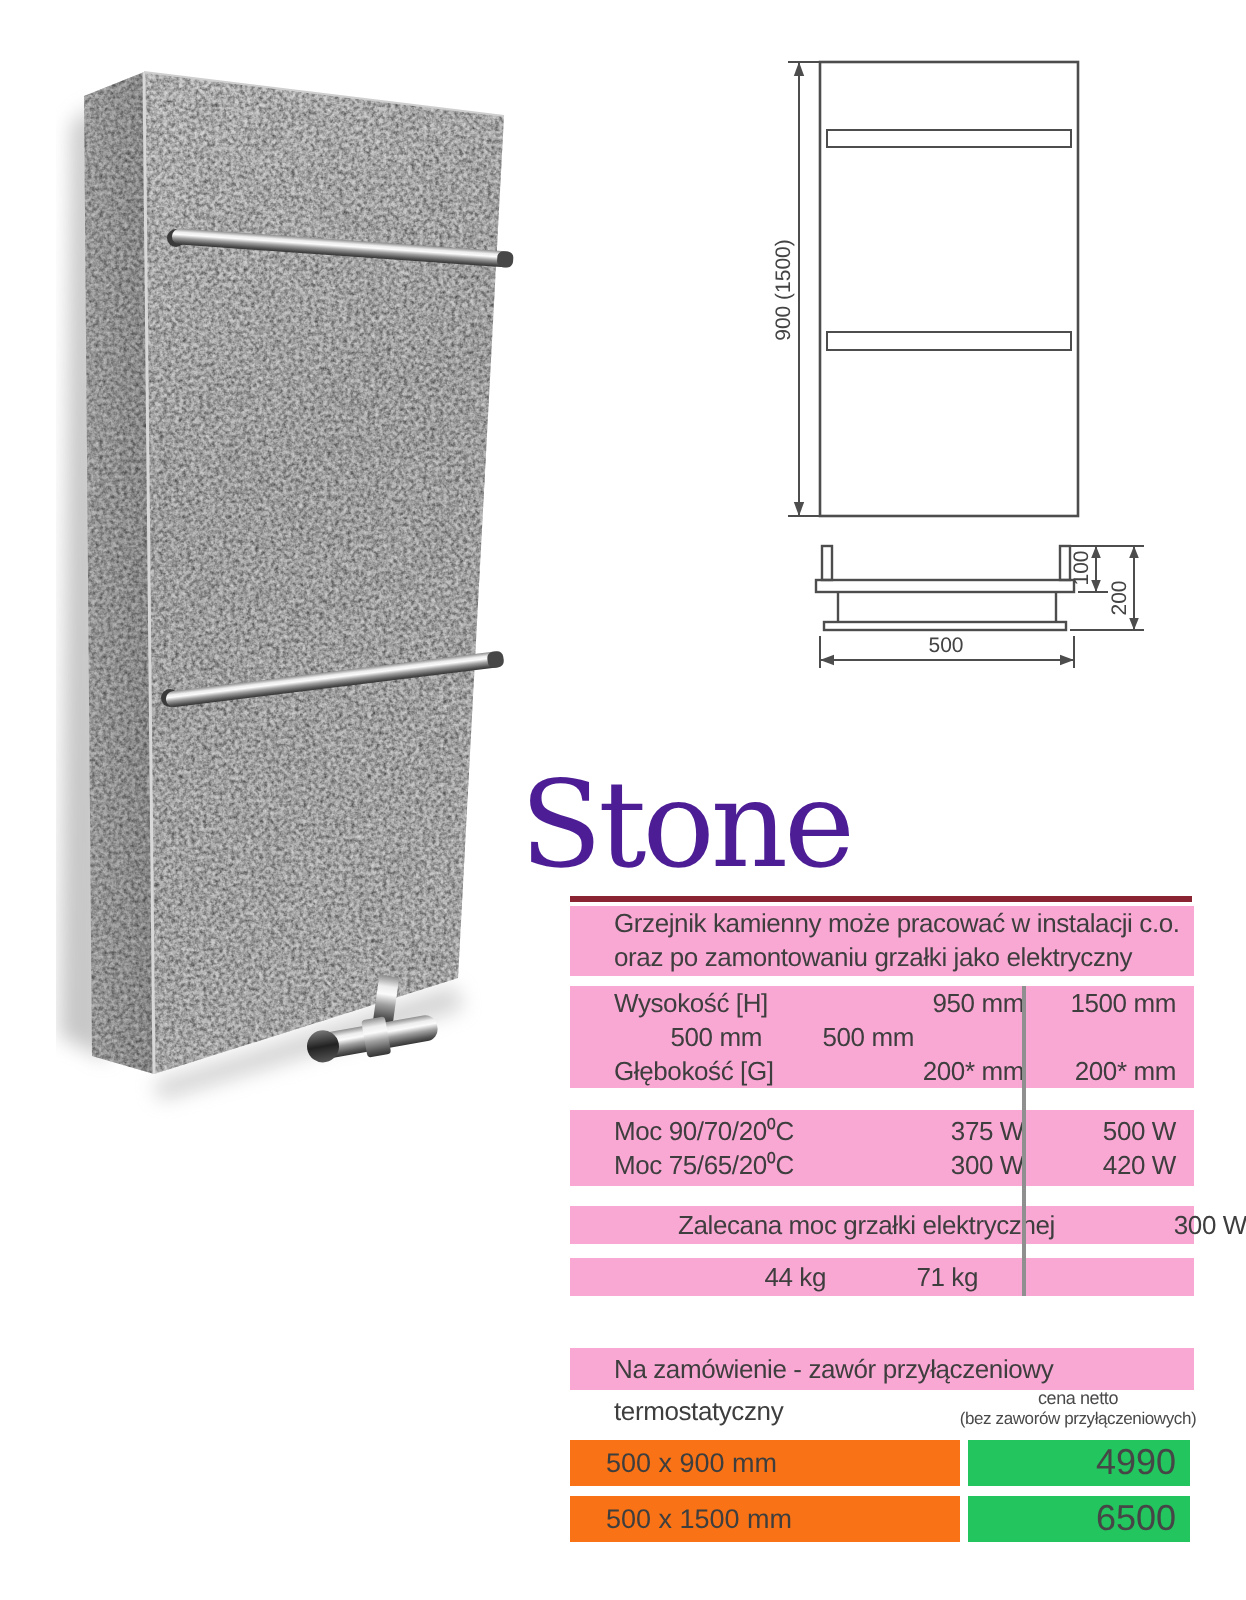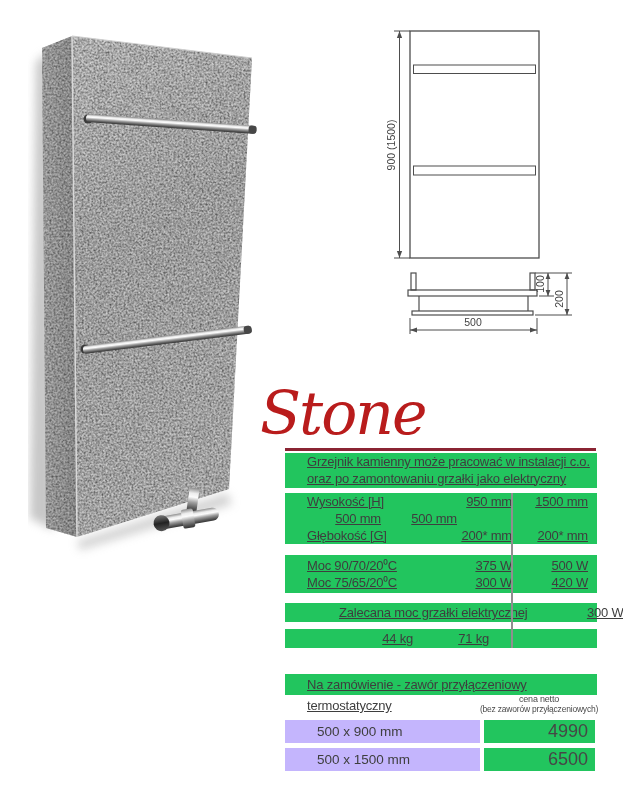--- a/index.html
+++ b/index.html
@@ -9,48 +9,48 @@
     font-family:"Liberation Sans", sans-serif; color:#3e3e3e;
   }
   
   .photo { position:absolute; left:28px; top:18px; width:252px; height:580px; }
   
   .drawing { position:absolute; left:382px; top:15px; width:233px; height:330px;text-decoration:underline; }
   .drawing text { font-family:"Liberation Sans", sans-serif; font-size:10.5px; fill:#444; }
   
   .logo {
     position:absolute; left:260px; top:378px; width:220px; height:75px;
-    font-family:"DejaVu Serif", serif; font-style:italic;
-    font-size:60px; line-height:70px; color:#b91c1c; letter-spacing:-2px;
+    font-family:"DejaVu Serif", serif; 
+    font-size:60px; line-height:70px; color:#4c1d95; letter-spacing:-2px;
   }
   
   .red-rule { position:absolute; left:285px; top:448px; width:311px; height:3px; background:#8a2433; }
   
   .spec { position:absolute; left:285px; top:453px; width:312px; font-size:13px; letter-spacing:-0.2px; }
-  .spec .box { background:#22c55e;text-decoration:underline; }
+  .spec .box { background:#f9a8d4; }
   .spec .intro { height:35px; padding:1px 0 0 22px; line-height:16.5px; }
   .g1 { margin-top:5px; height:51px; }
   .g2 { margin-top:11px; height:38px; padding:2px 0; }
   .g3 { margin-top:10px; height:19px; }
   .g4 { margin-top:7px; height:19px; }
   .g5 { margin-top:26px; height:21px; line-height:21px; padding-left:22px; }
   .srow { display:flex; line-height:17px; }
   .g3 .srow, .g4 .srow { line-height:19px;padding-left:32px; }
   .srow .lbl { flex:1; padding-left:22px; white-space:nowrap; }
   .srow .v1 { flex:0 0 96px; text-align:right; }
   .srow .v2 { flex:0 0 85px; text-align:right; padding-right:9px; }
   .col-divider { position:absolute; left:226px; top:40px; width:2px; height:155px; background:#8f8f8f; }
   
   .pricing { position:absolute; left:285px; top:694px; width:310px; }
   .price-head { position:absolute; left:134px; top:0; width:240px; text-align:center; color:#4a4a4a; letter-spacing:-0.2px; }
   .price-head .l1 { font-size:9px; line-height:10px; }
   .price-head .l2 { font-size:8.5px; line-height:10px; }
   .prow { position:absolute; left:0; width:310px; height:23px; display:flex; }
   .prow.r1 { top:26px; } .prow.r2 { top:54px; }
-  .prow .size { flex:0 0 195px; background:#c4b5fd; line-height:23px; padding-left:32px; font-size:13.5px; }
+  .prow .size { flex:0 0 195px; background:#f97316; line-height:23px; padding-left:18px; font-size:13.5px; }
   .prow .gap { flex:0 0 4px; }
   .prow .price { flex:0 0 111px; background:#22c55e; line-height:23px; text-align:right; padding-right:7px;
                  font-size:18px; color:#464646; }
 </style>
 </head>
 <body>
 
 <div class="photo">
   <svg width="252" height="580" viewBox="0 0 252 580">
     <defs>

